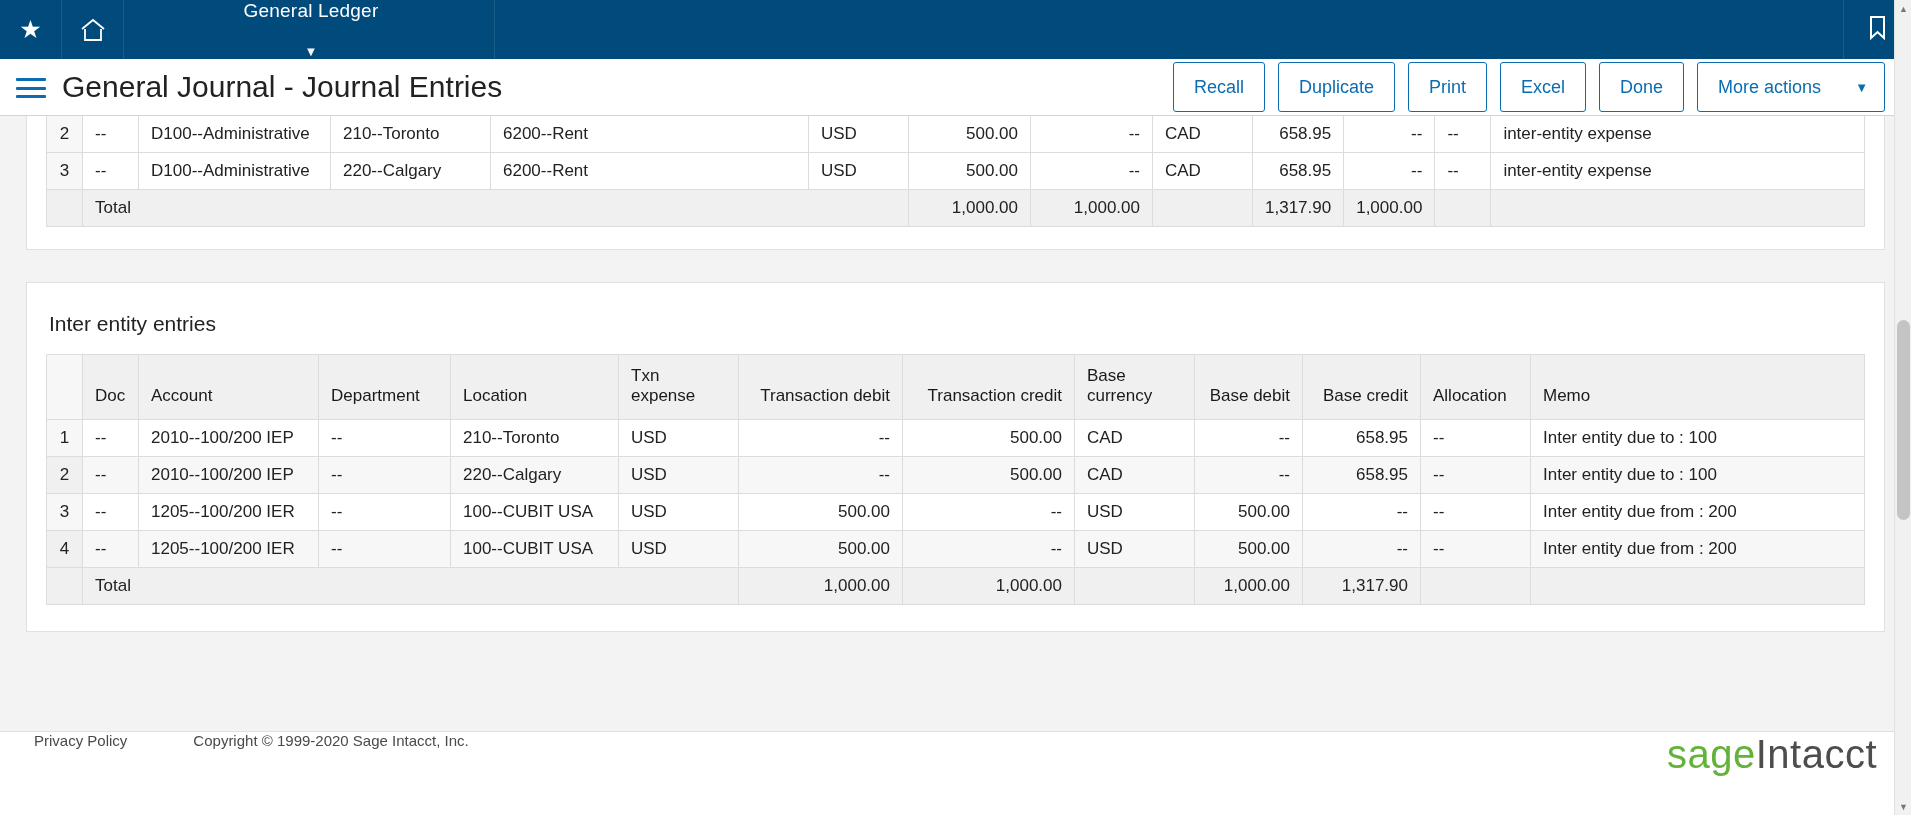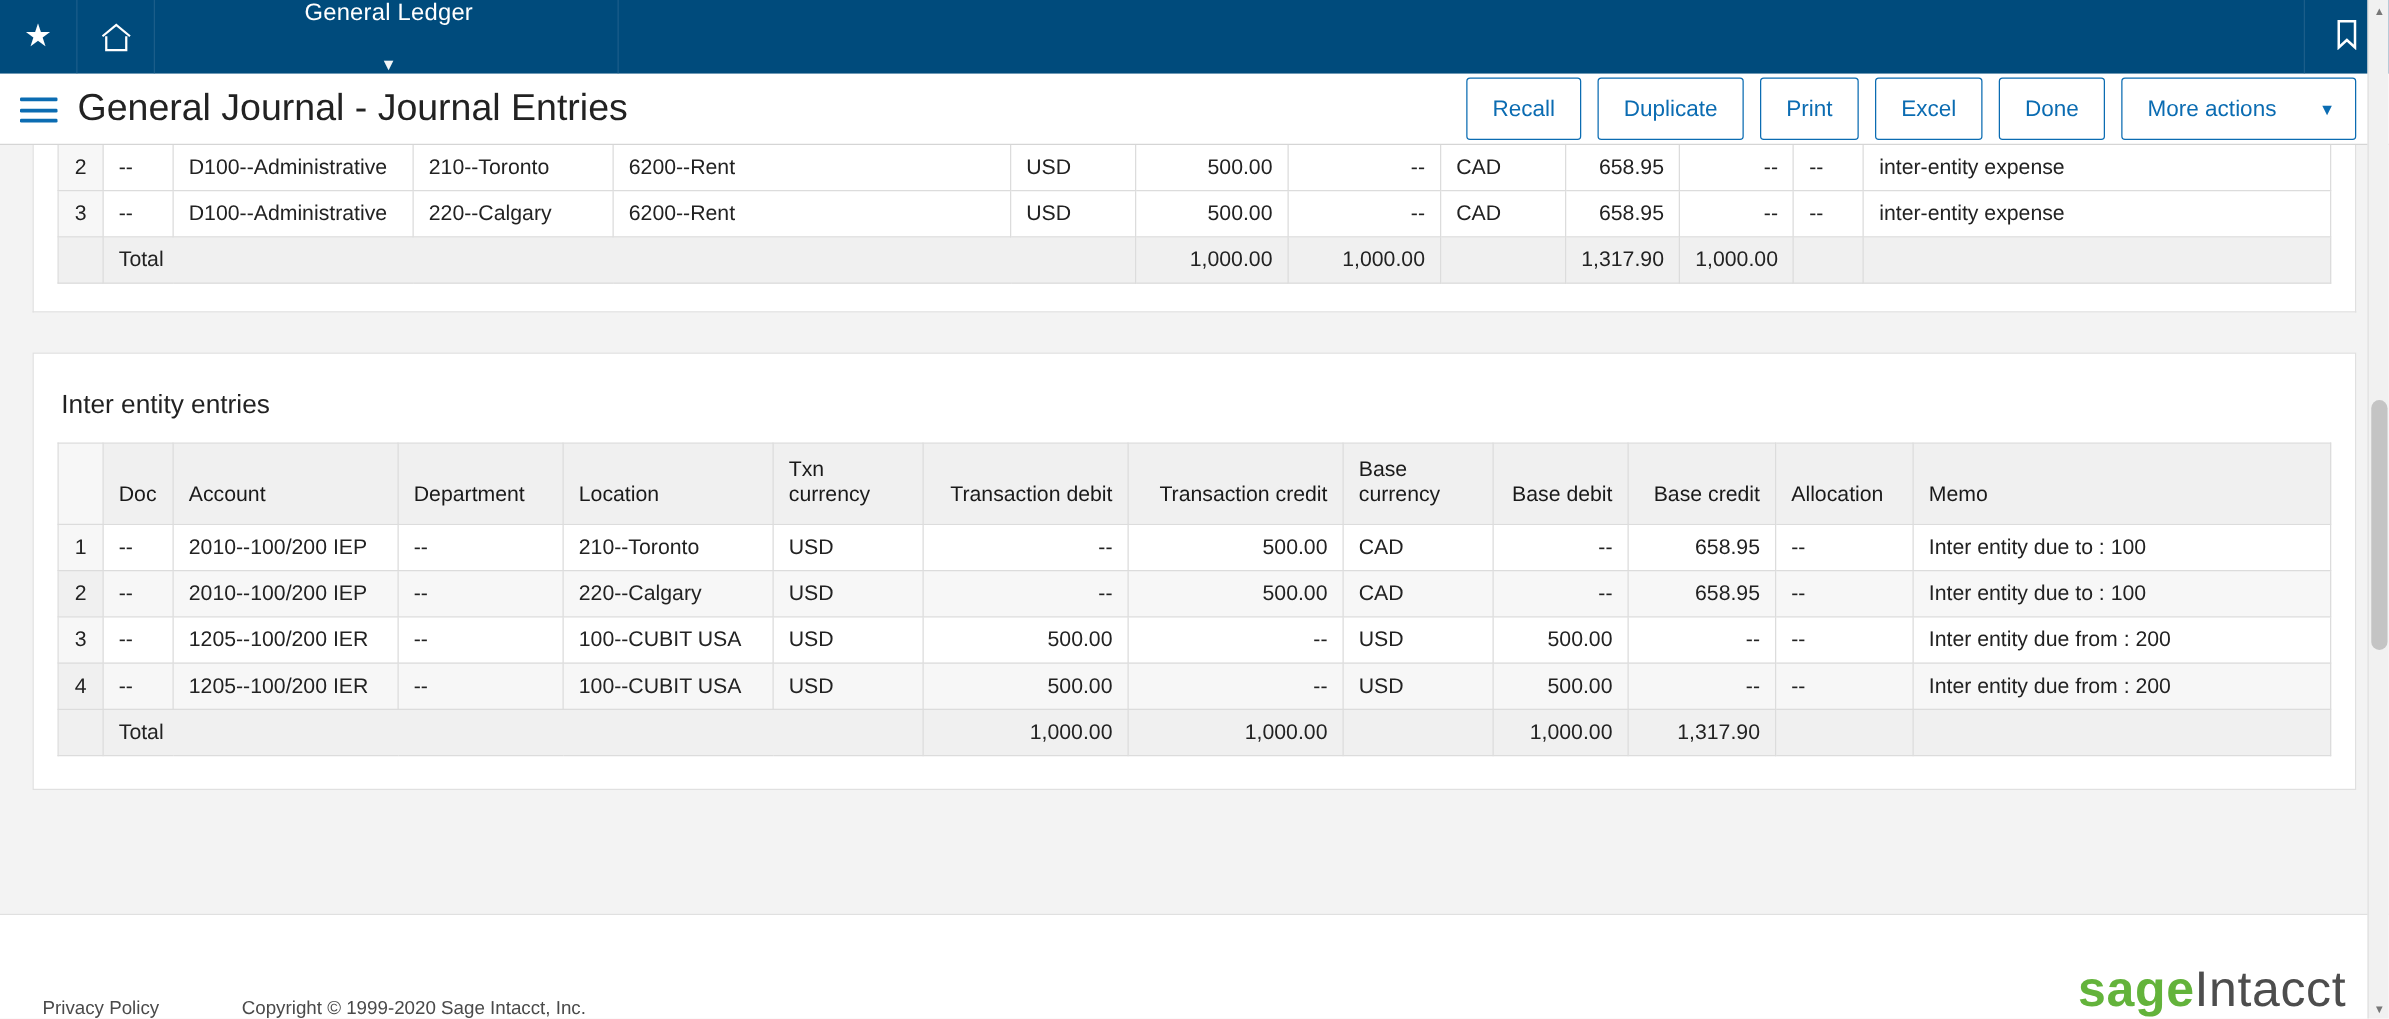--- a/index.html
+++ b/index.html
@@ -165,33 +165,33 @@
   table.grid tr.total td.rownum { background: #f0f0f0; }
 
   
   .footer {
     position: absolute;
     left: 0; right: 0; bottom: 0;
     height: 84px;
     background: #ffffff;
     border-top: 1px solid #e0e0e0;
     display: flex;
-    align-items: flex-end;
+    align-items: flex-start;
     padding: 0 34px;
   }
   .footer a.privacy {
     color: #4a4a4a; font-size: 15px; text-decoration: none; margin-right: 66px;
   }
   .footer .copy { color: #4a4a4a; font-size: 15px; }
   .footer .brand {
     margin-left: auto;
     font-size: 40px;
     letter-spacing: .5px;
   }
-  .brand .sage { color: #63b33b; font-weight: bold; margin-left: 40px; }
+  .brand .sage { color: #63b33b; font-weight: normal; margin-left: 40px; }
   .brand .intacct { color: #4d4d4d; font-weight: normal; }
 
   
   .scrollbar {
     position: absolute;
     top: 0; right: 0; width: 17px; bottom: 0;
     background: #f1f1f1;
     border-left: 1px solid #e0e0e0;
   }
   .sb-up, .sb-down {
@@ -341,21 +341,21 @@
           <col style="width:110px">
           <col>
       </colgroup>
       <thead>
         <tr>
           <th class="rownum"></th>
           <th>Doc</th>
           <th>Account</th>
           <th>Department</th>
           <th>Location</th>
-          <th>Txn currency</th>
+          <th>Txn expense</th>
           <th class="num">Transaction debit</th>
           <th class="num">Transaction credit</th>
           <th>Base currency</th>
           <th class="num">Base debit</th>
           <th class="num">Base credit</th>
           <th>Allocation</th>
           <th>Memo</th>
         </tr>
       </thead>
       <tbody>

